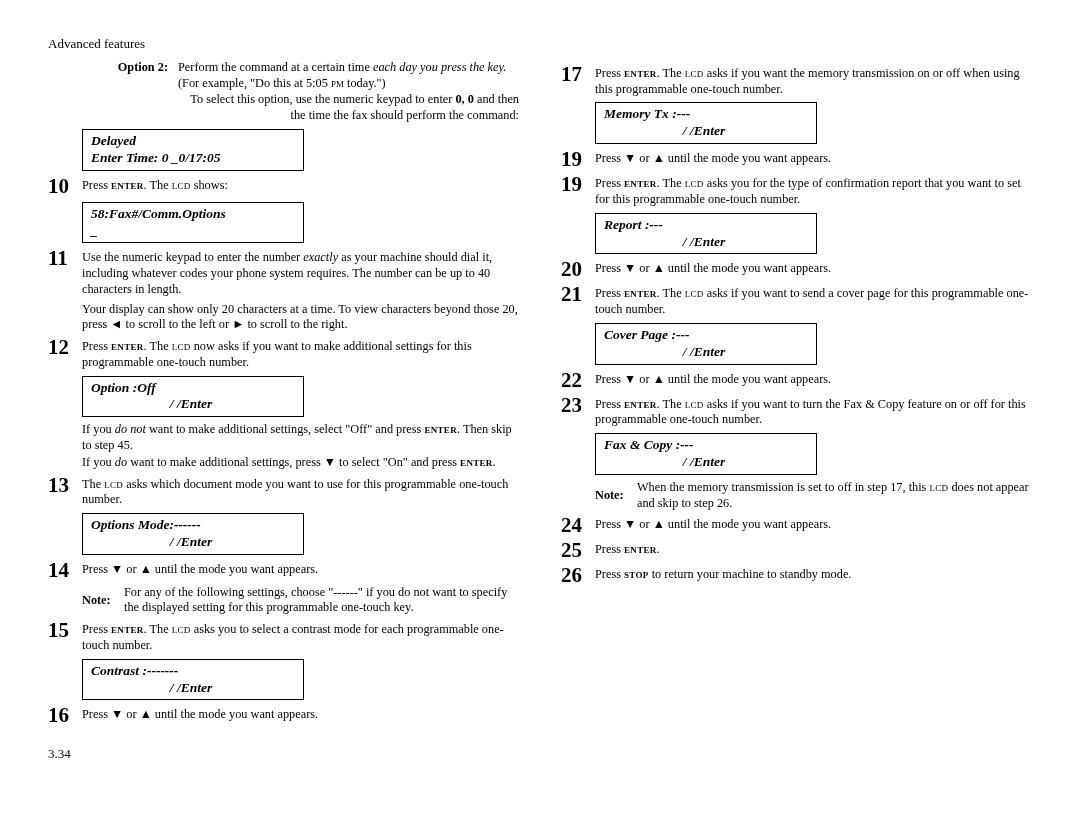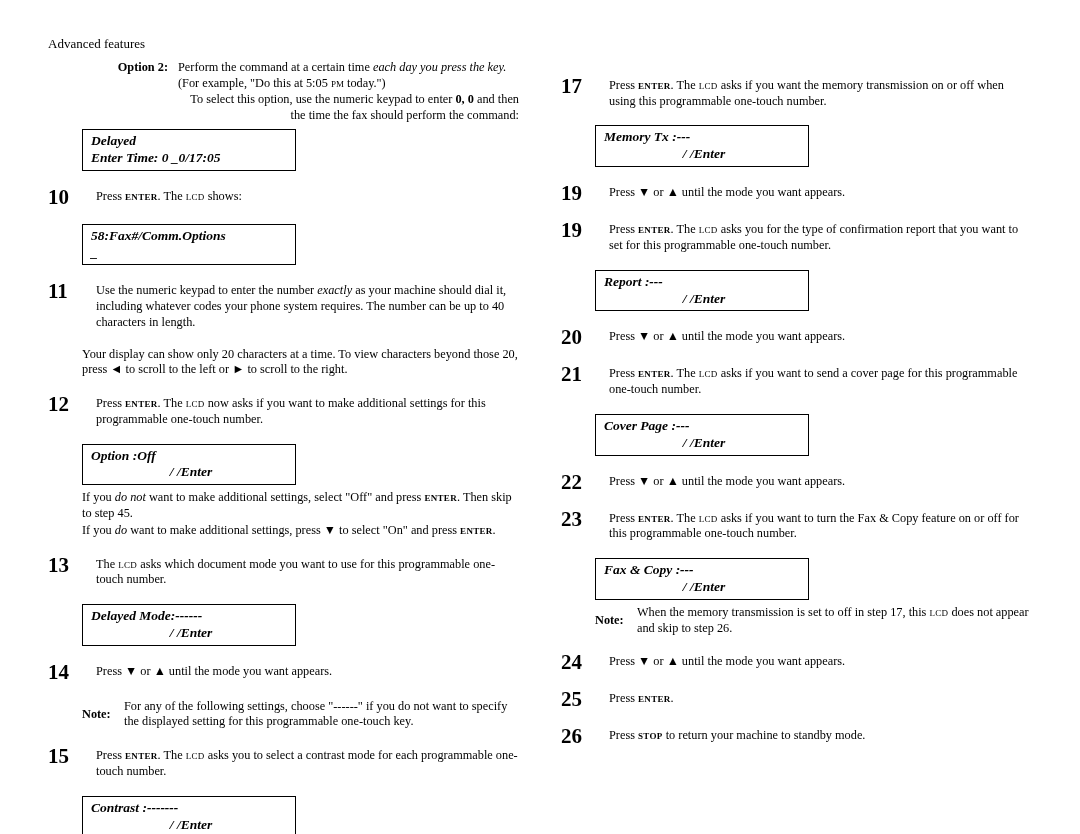--- a/index.html
+++ b/index.html
@@ -39,38 +39,38 @@
     text-align: right;
   }
   .opt-body {
     flex: 1;
   }
   .indent {
     padding-left: 60px;
   }
   .step-row {
     display: flex;
-    gap: 20px;
-    margin: 16px 0;
+    gap: 6px;
+    margin: 4px 0;
   }
   .step-num {
     font-family: Georgia, serif;
     font-weight: bold;
     font-size: 21px;
     min-width: 28px;
     text-align: left;
     line-height: 1.0;
   }
   .step-body {
     flex: 1;
     padding-top: 2px;
   }
   .lcd {
     border: 1.6px solid #000;
-    padding: 3px 4px 3px 8px;
+    padding: 3px 12px 3px 8px;
     margin: 5px 0 5px 34px;
     width: 200px;
     font-family: Georgia, serif;
     font-weight: bold;
     font-style: italic;
     font-size: 13.5px;
     line-height: 1.25;
   }
   .lcd .l2 {
     text-align: center;
@@ -159,21 +159,21 @@
 
       <div class="indent-step">If you <em>do not</em> want to make additional settings, select "Off" and press <b><span class="smallcaps">enter</span></b>. Then skip to step 45.</div>
       <div class="indent-step">If you <em>do</em> want to make additional settings, press <span class="arrow">▼</span> to select "On" and press <b><span class="smallcaps">enter</span></b>.</div>
 
       <div class="step-row">
         <div class="step-num">13</div>
         <div class="step-body">The <span class="smallcaps">lcd</span> asks which document mode you want to use for this programmable one-touch number.</div>
       </div>
 
       <div class="lcd">
-        <div>Delayed Mode:------</div>
+        <div>Options Mode:------</div>
         <div class="l2">/    /Enter</div>
       </div>
 
       <div class="step-row">
         <div class="step-num">14</div>
         <div class="step-body">Press <span class="arrow">▼</span> or <span class="arrow">▲</span> until the mode you want appears.</div>
       </div>
 
       <div class="note-row">
         <div class="note-label">Note:</div>

